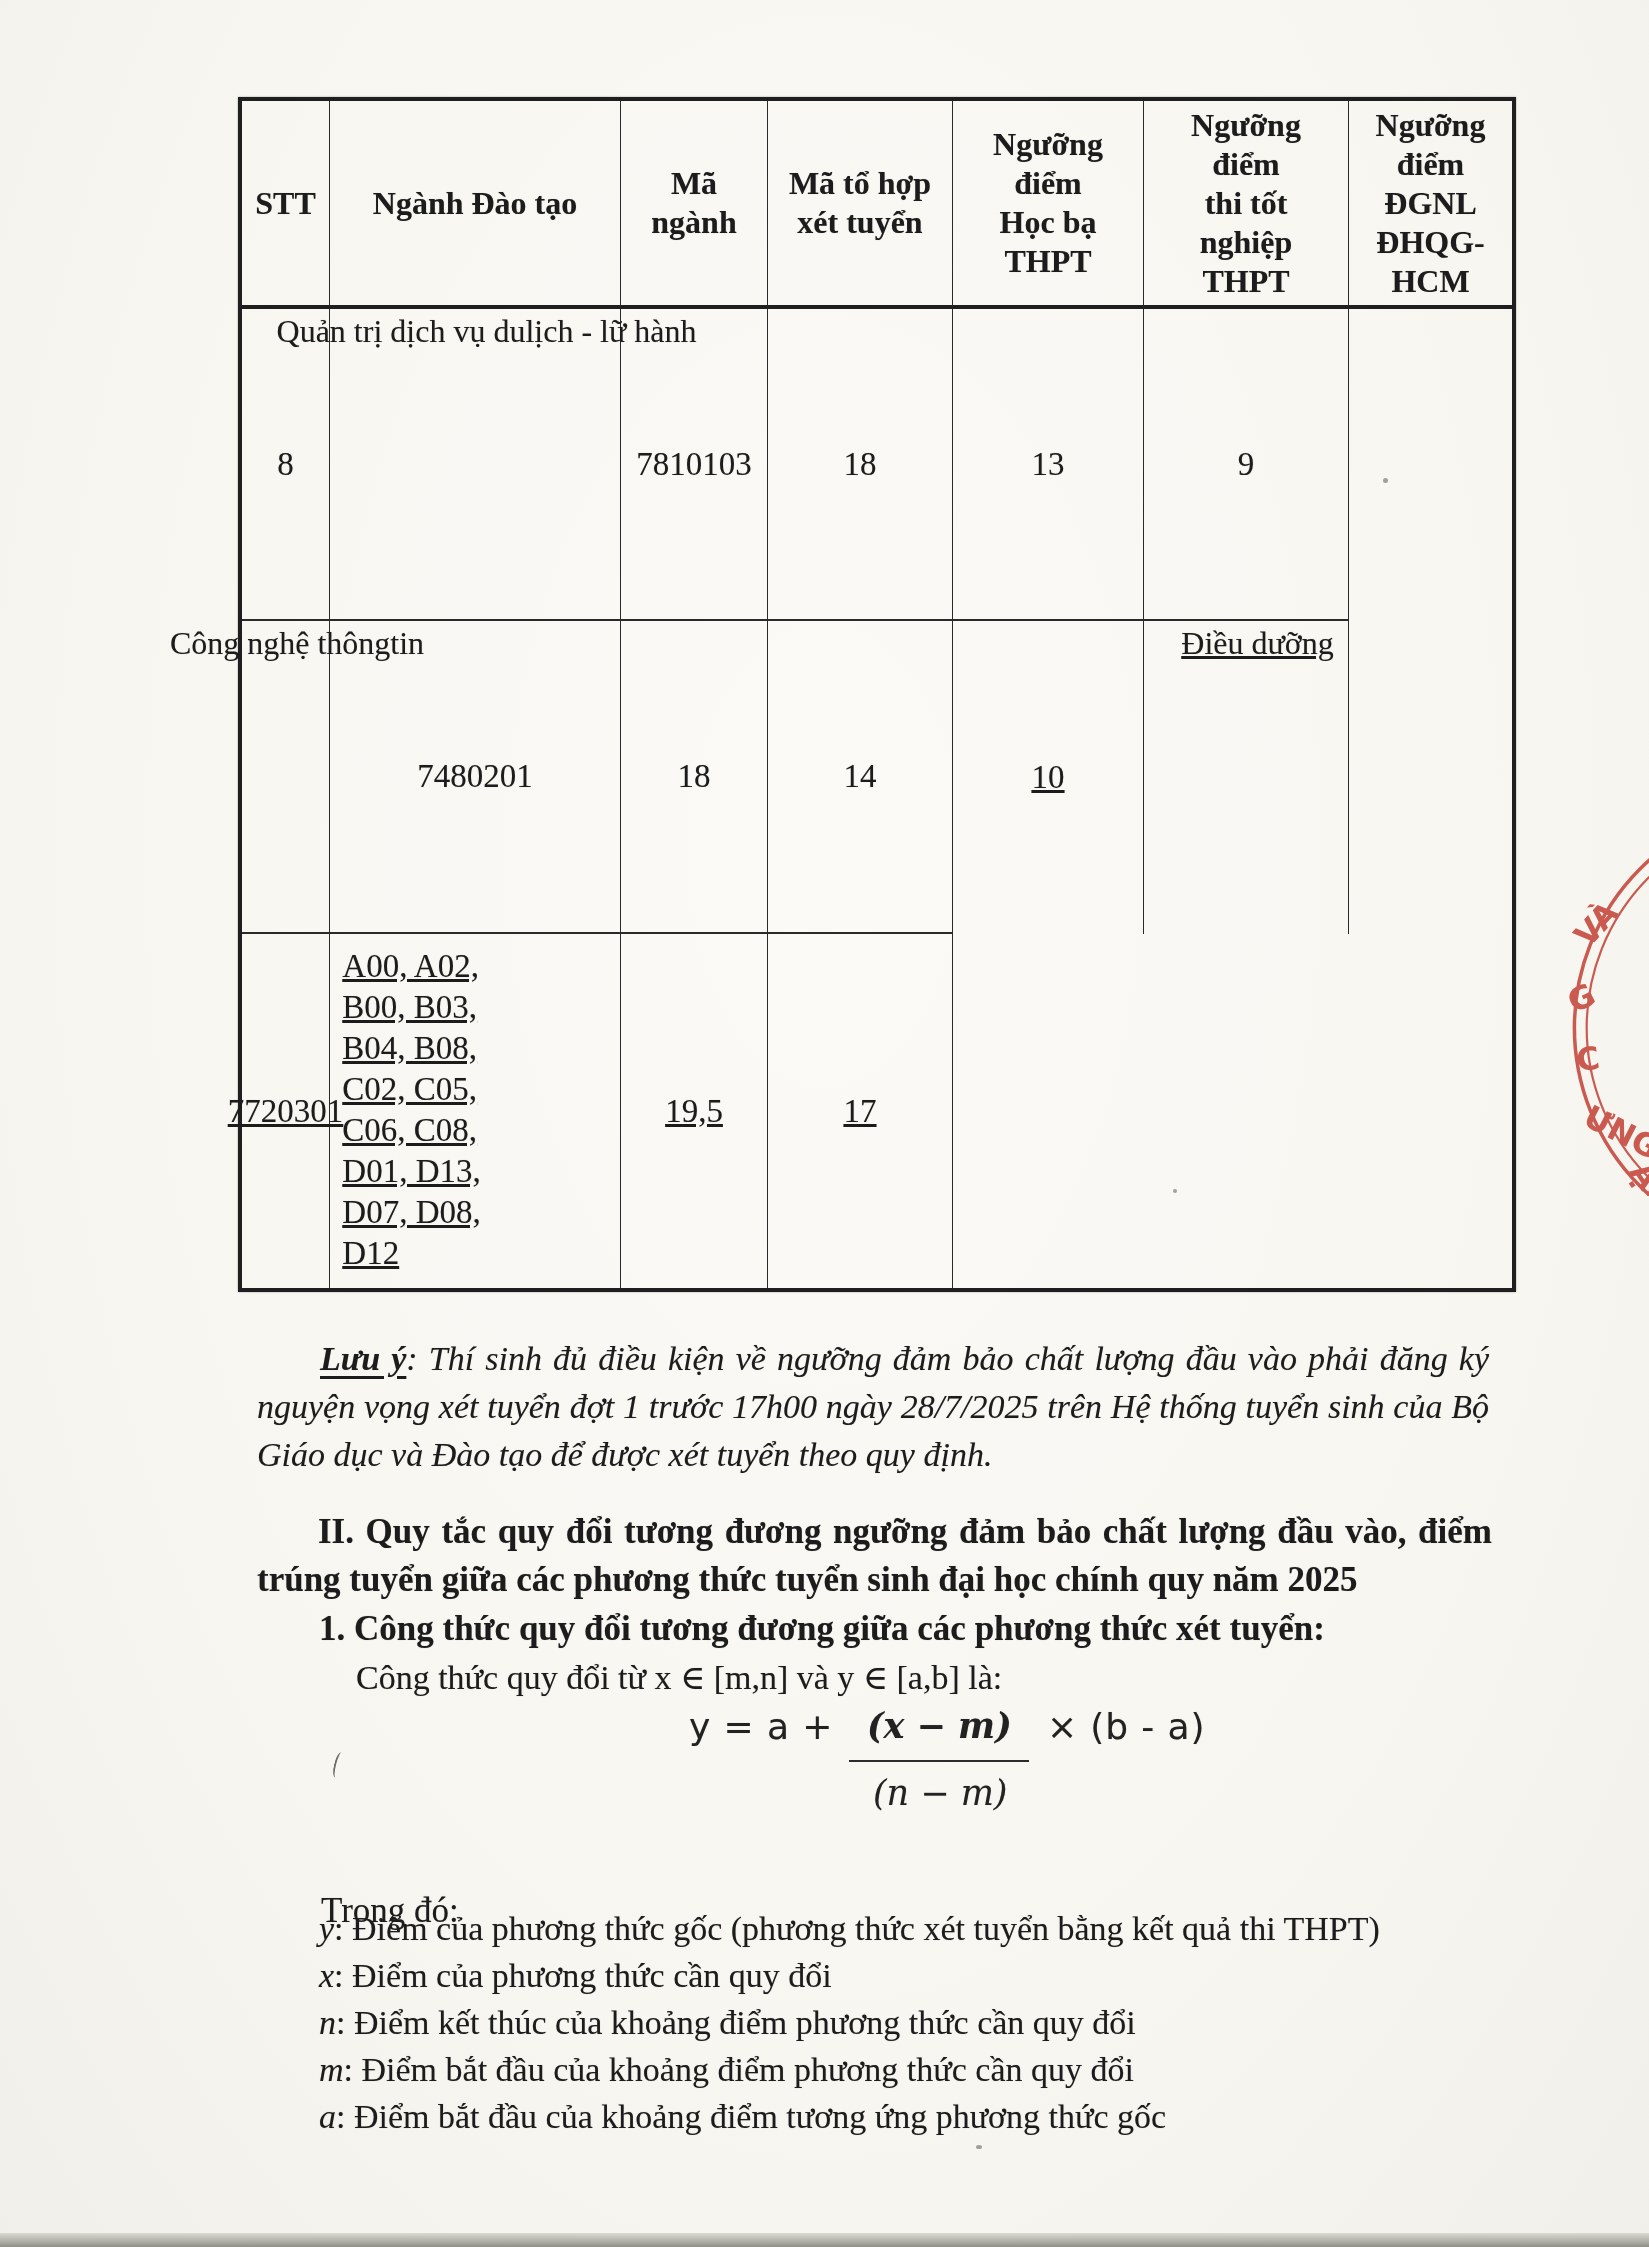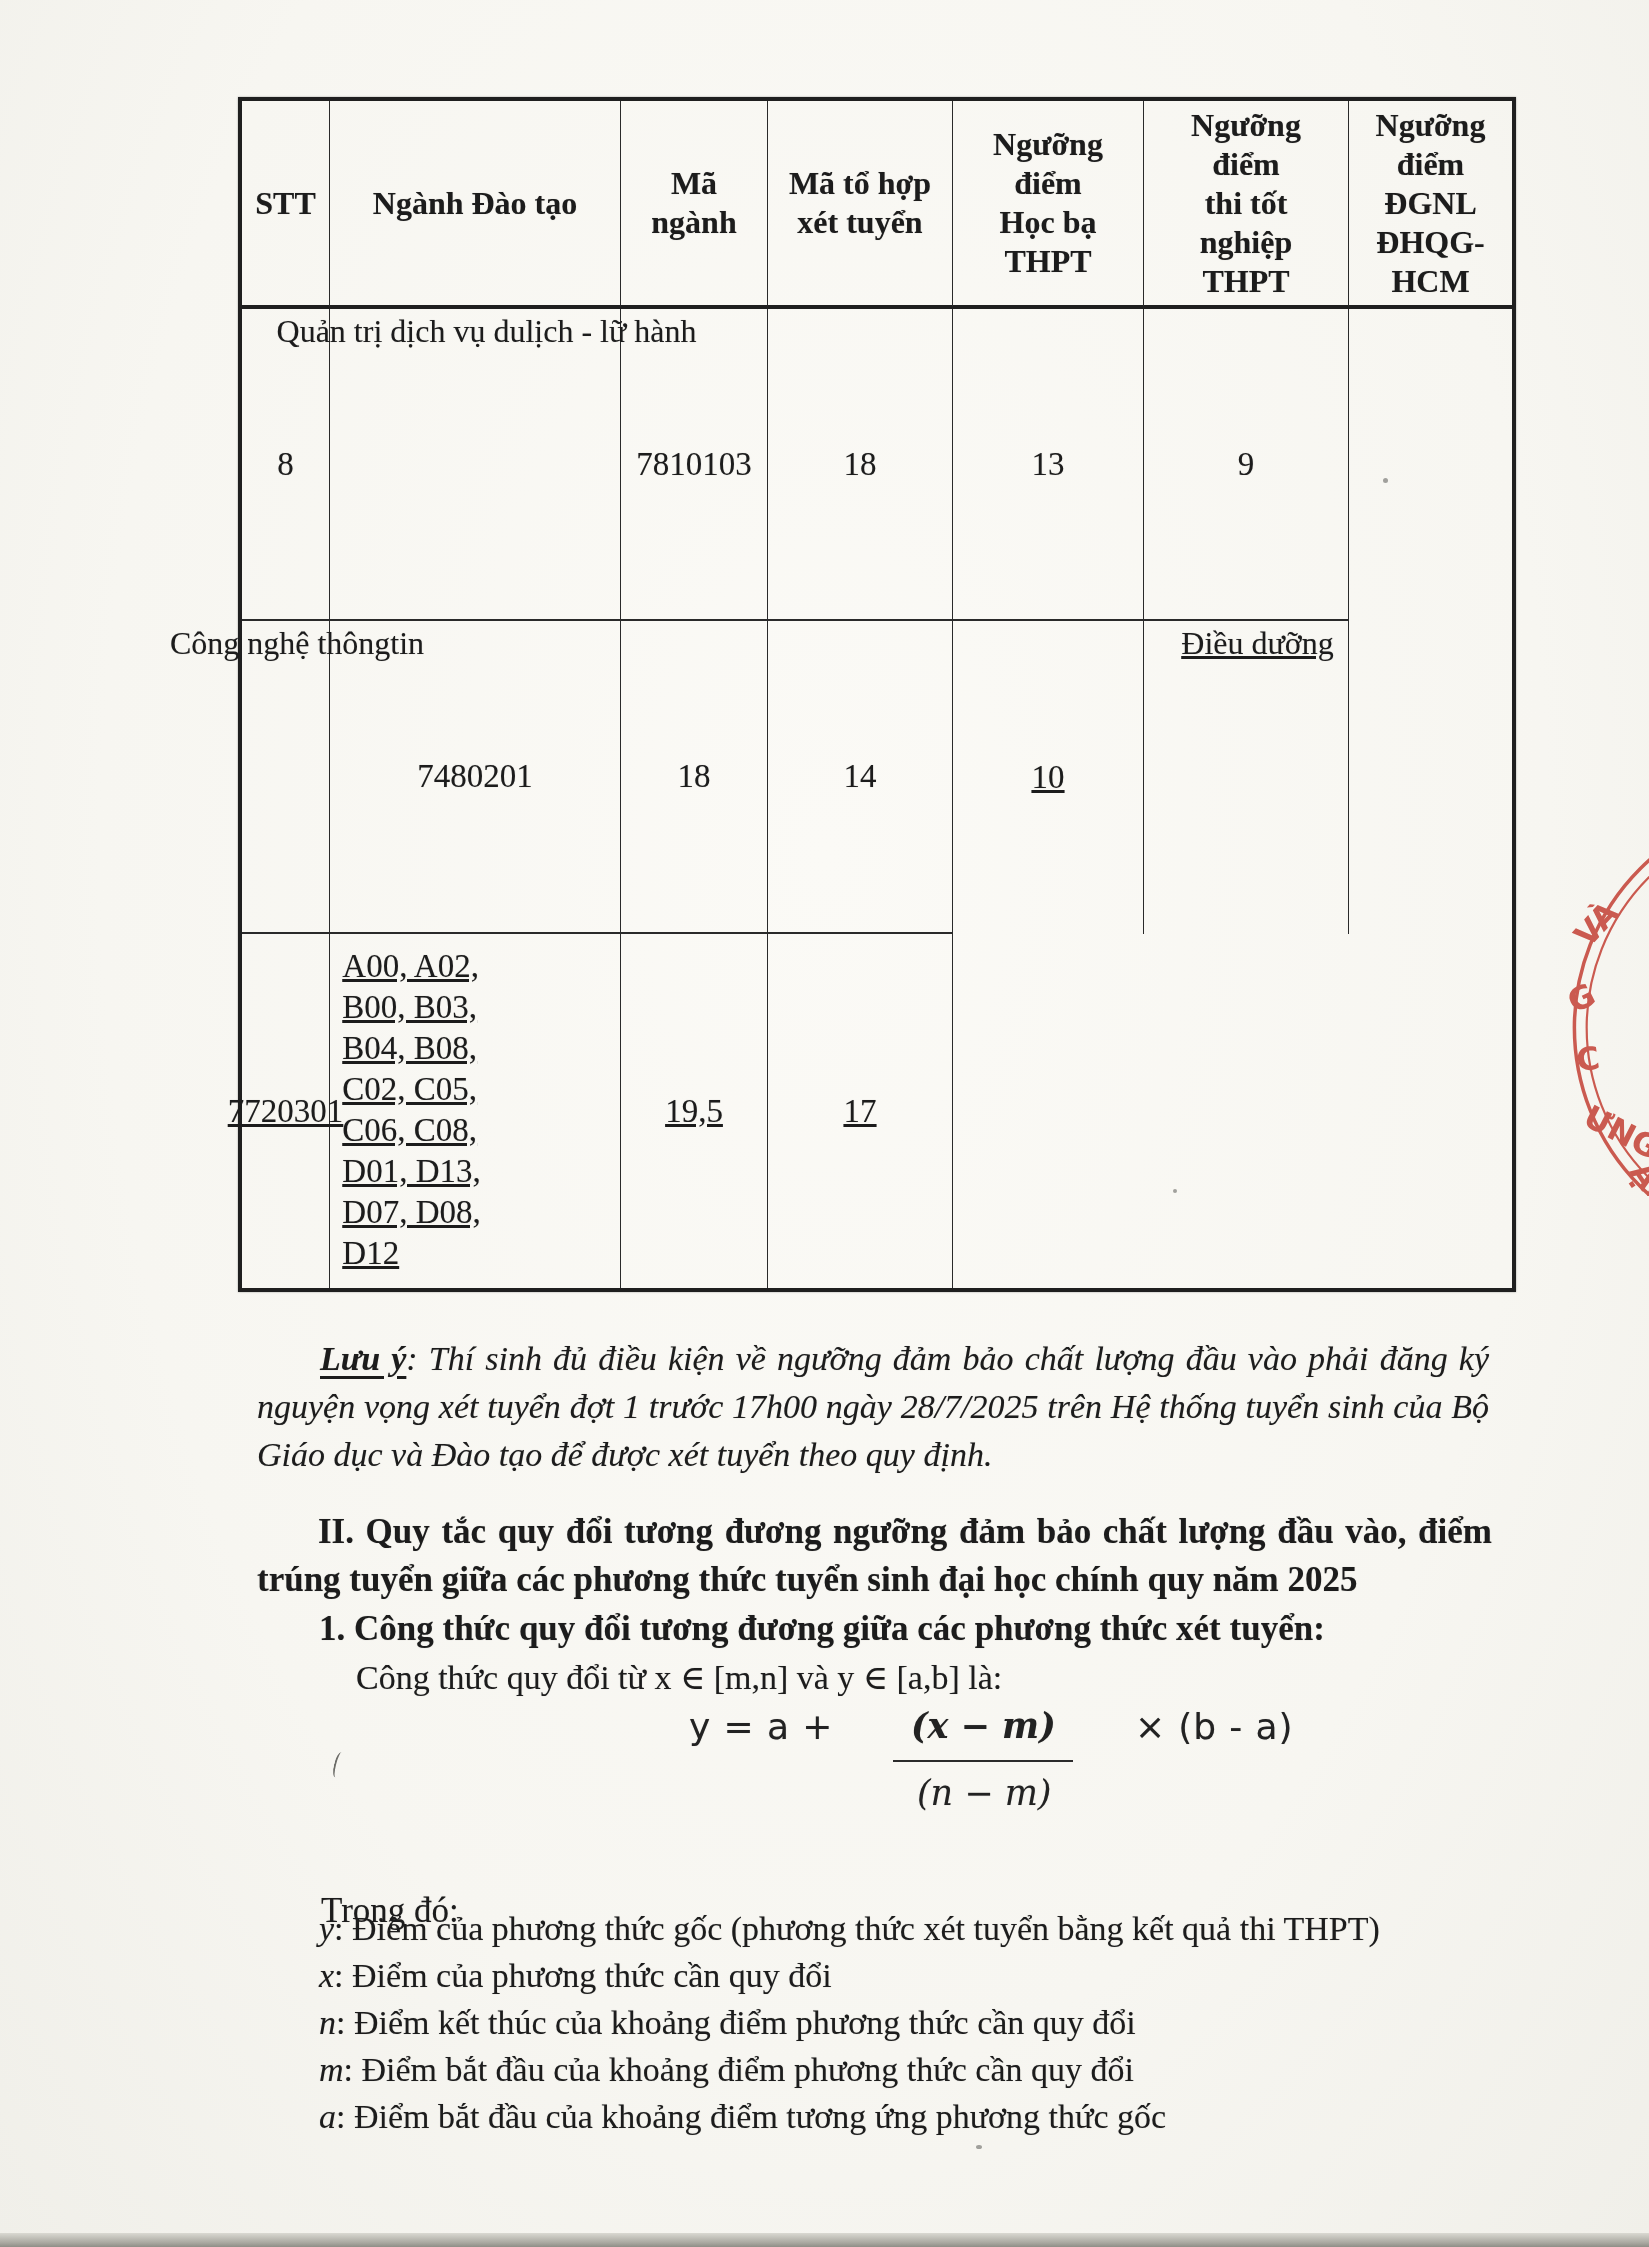--- a/index.html
+++ b/index.html
@@ -52,21 +52,21 @@
     text-align:justify; text-indent:61px;
   }
   .sub1{ position:absolute; left:319px; top:1574px; font-weight:bold; font-size:35px; white-space:nowrap; }
   .intro{ position:absolute; left:356px; top:1623px; font-size:34px; white-space:nowrap; }
 
   
   .formula{
     position:absolute; left:689px; top:1705px;
     display:flex; align-items:center;
     font-family:"DejaVu Sans","Liberation Sans",sans-serif;
-    font-size:36px; color:#222;gap:44px;
+    font-size:36px; color:#222;
   }
   .f-lead{ margin-right:16px; letter-spacing:0.9px; }
   .f-frac{ display:flex; flex-direction:column; }
   .f-num{ font-family:"DejaVu Serif",serif; font-style:italic; font-size:35px; text-align:center; padding:0 12.3px;font-weight:bold; }
   .f-bar{ border-top:2.6px solid #2b2b2b; width:180px; margin:14px 0 10.5px; }
   .f-den{ font-family:"DejaVu Serif",serif; font-style:italic; font-size:35px; text-align:center; padding-left:1.8px; margin-bottom:-65px; }
   .f-tail{ margin-left:17.6px; letter-spacing:0.9px; }
 
   .trongdo{ position:absolute; left:321px; top:1856px; font-size:35px; }
   .defs{ position:absolute; left:319px; top:1905px; font-size:34px; line-height:47px; }

